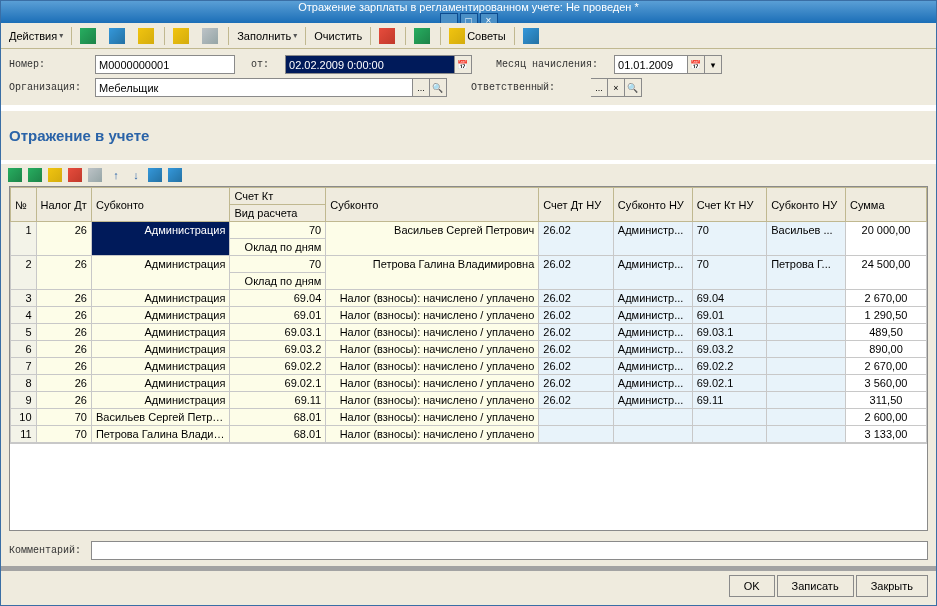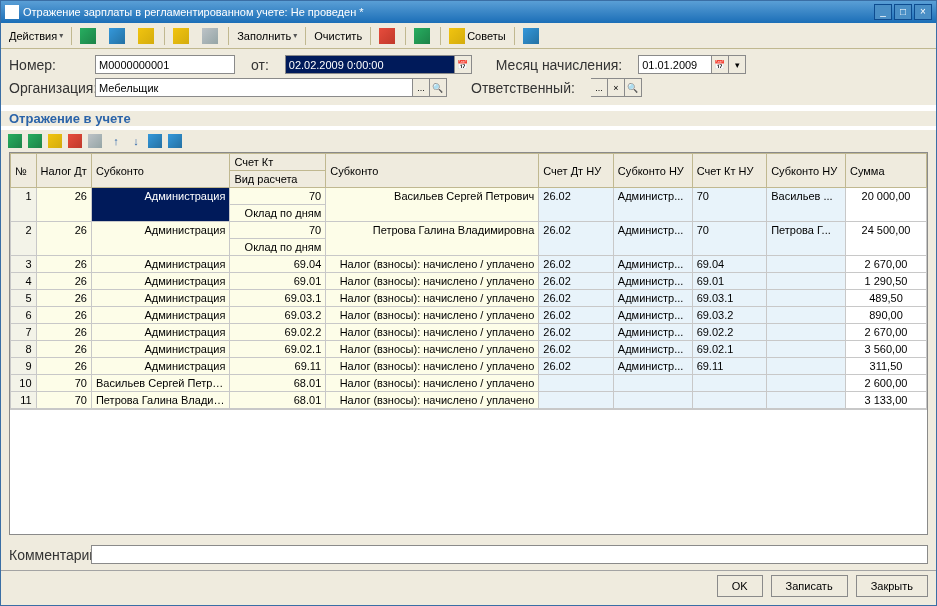--- a/index.html
+++ b/index.html
@@ -1,55 +1,55 @@
 <!DOCTYPE html>
 <html><head>
 <meta charset="utf-8">
 <style>
 * { box-sizing: border-box; margin: 0; padding: 0; }
 body { font-family: Tahoma, Arial, sans-serif; font-size: 11px; background: #fff; width: 937px; height: 606px; overflow: hidden; }
 .window { width: 937px; height: 606px; display: flex; flex-direction: column; border: 1px solid #3a6ea5; }
-.titlebar { background: linear-gradient(to bottom, #5a9fd6, #1b6eb7); color: #fff; height: 22px; display: flex; align-items: center; padding: 0 4px; }
+.titlebar { background: linear-gradient(to bottom, #5a9fd6, #1b6eb7); color: #fff; height: 22px; display: flex; align-items: center; padding: 0 4px; flex-direction: column; }
 .titlebar .ticon { width: 14px; height: 14px; background: #fff; margin-right: 4px; display: inline-block; }
 .titlebar .title { flex: 1; font-size: 11px; }
 .winbtns { display: flex; gap: 2px; }
 .winbtn { width: 18px; height: 16px; border: 1px solid #0d4b8f; background: #4a8fc6; color: #fff; text-align: center; line-height: 13px; font-size: 10px; cursor: pointer; }
 .toolbar { height: 26px; background: #efebde; border-bottom: 1px solid #c0b890; display: flex; align-items: center; padding: 2px 3px; gap: 1px; }
 .tbtn { height: 20px; border: 1px solid transparent; background: transparent; padding: 1px 4px; cursor: pointer; display: inline-flex; align-items: center; font-size: 11px; }
 .tbtn.drop::after { content: "▾"; font-size: 8px; margin-left: 2px; color: #555; }
 .tsep { width: 1px; height: 18px; background: #c0b890; margin: 0 2px; }
 .ticon2 { width: 16px; height: 16px; display: inline-block; margin-right: 2px; }
 .ico-red { background: linear-gradient(135deg,#e74c3c,#c0392b); }
 .ico-blue { background: linear-gradient(135deg,#3498db,#2471a3); }
 .ico-green { background: linear-gradient(135deg,#27ae60,#1d8348); }
 .ico-yel { background: linear-gradient(135deg,#f1c40f,#d4ac0d); }
 .ico-gray { background: linear-gradient(135deg,#bdc3c7,#95a5a6); }
 .form-area { background: #efebde; padding: 6px 8px 4px; }
 .form-row { display: flex; align-items: center; margin-bottom: 4px; gap: 6px; }
-.lbl { font-size: 14px; color: #333; }
+.lbl { font-size: 10px; color: #333; font-family: Liberation Mono, monospace; }
 .inp { height: 19px; border: 1px solid #8a8a8a; background: #fff; padding: 1px 3px; font-size: 11px; font-family: inherit; }
 .inp.date { width: 170px; }
 .inpgroup { display: inline-flex; padding-left: 10px; }
 .inpbtn { width: 17px; height: 19px; border: 1px solid #8a8a8a; border-left: none; background: #efebde; font-size: 9px; cursor: pointer; display: flex; align-items: center; justify-content: center; }
-.section-title { color: #2a63a8; font-weight: bold; font-size: 13px; margin: 6px 0 4px 0; padding: 0 8px; background:#efebde; }
+.section-title { color: #2a63a8; font-weight: bold; font-size: 15px; margin: 6px 0 4px 0; padding: 16px 8px; background:#efebde; }
 .tbl-toolbar { background: #efebde; height: 22px; display: flex; align-items: center; padding: 1px 6px; gap: 2px; }
 .smbtn { width: 18px; height: 18px; border: 1px solid transparent; background: transparent; cursor: pointer; display: inline-flex; align-items:center; justify-content:center; font-size: 11px; }
 .grid-wrap { flex: 1; background: #efebde; padding: 0 8px 4px; display: flex; flex-direction: column; overflow:hidden;}
 .grid-scroll { background:#fff; border:1px solid #8a8a8a; overflow:auto; flex:1; }
 table.grid { border-collapse: collapse; width: 100%; table-layout: fixed; }
 table.grid th { background: #efebde; border: 1px solid #c0b890; padding: 2px 4px; font-weight: normal; text-align: left; font-size: 11px; height:16px; white-space:nowrap; overflow:hidden; }
 table.grid td { border: 1px solid #c8c8c8; padding: 2px 4px; height: 16px; font-size: 11px; vertical-align: top; white-space: nowrap; overflow: hidden; text-overflow: ellipsis; }
 table.grid td.num { text-align: right; background:#f3f3e8;}
 table.grid td.yl { background: #fdfde8; text-align: right; }
 table.grid td.bl { background: #e8f3fa; }
 table.grid td.sel { background: #001a5a; color: #fff; }
 table.grid td.sum { text-align: center; }
 .footer-row { background:#efebde; padding: 6px 8px; display:flex; align-items:center; }
 .footer-row .inp { flex:1; }
-.btnbar { background:#efebde; padding: 4px 8px 8px; display:flex; justify-content:flex-end; gap:8px; border-top:1px solid #a3a3a3;}
+.btnbar { background:#efebde; padding: 4px 8px 8px; display:flex; justify-content:flex-end; gap:2px; border-top:5px solid #a3a3a3;}
 .pbtn { height: 22px; padding: 2px 14px; border: 1px solid #8a8a8a; background: #efebde; cursor: pointer; font-size: 11px; }
 .dtinverted { background:#001a5a; color:#fff; }
 </style>
 </head>
 <body>
 
 <div class="window">
   <div class="titlebar">
     <span class="ticon"></span>
     <span class="title">Отражение зарплаты в регламентированном учете: Не проведен *</span>

